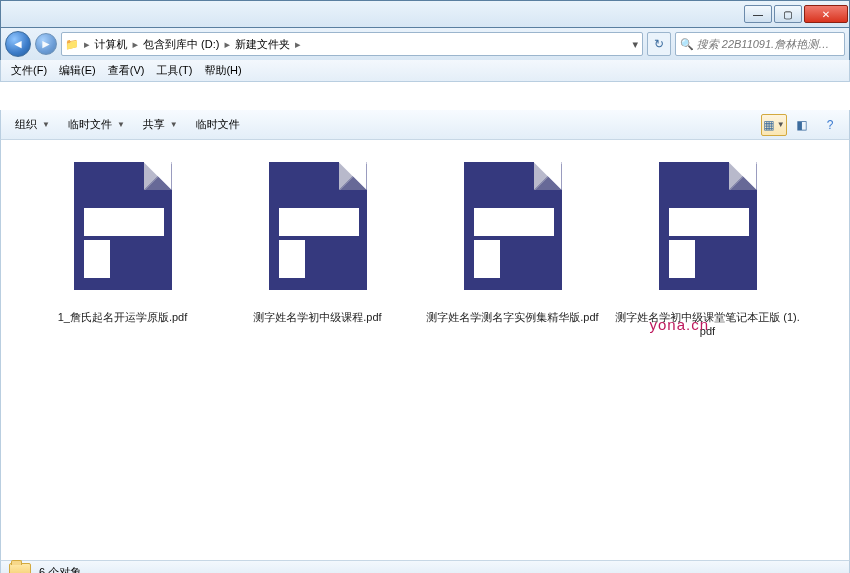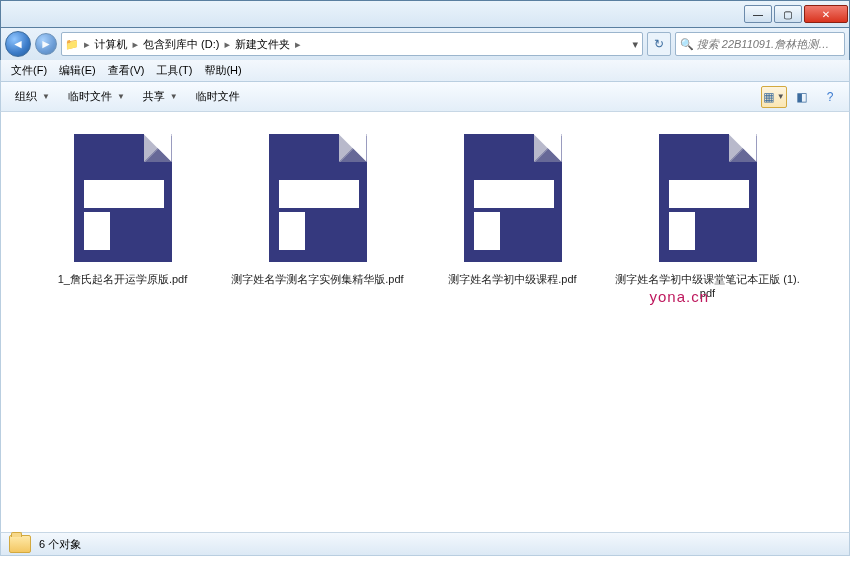--- a/index.html
+++ b/index.html
@@ -23,33 +23,33 @@
 .refresh-btn { width:24px; height:24px; border:1px solid #9bb5cd; background:#eaf3fb; display:flex; align-items:center; justify-content:center; cursor:pointer; font-size:12px; color:#3c6c9e; border-radius:2px;}
 .search-box { width:170px; height:24px; border:1px solid #9bb5cd; background:#fff; display:flex; align-items:center; padding:0 4px; font-size:11px; color:#777; border-radius:2px;}
 .search-box .sicon { margin-right:3px; color:#5a7fa0; }
 .search-box span.txt { flex:1; white-space:nowrap; overflow:hidden; text-overflow:ellipsis; font-style:italic; }
 
 
 .menubar { height:22px; background:linear-gradient(#f3f8fd,#e4eef8); border:1px solid #b9cee0; border-top:none; display:flex; align-items:center; font-size:11px; padding:0 4px; }
 .menubar .mitem { padding:2px 6px; cursor:pointer; }
 
 
-.toolbar { height:30px; background:linear-gradient(#f7fbff,#e3eef8); border-left:1px solid #b9cee0; border-right:1px solid #b9cee0; border-bottom:1px solid #c7d7e5; display:flex; align-items:center; font-size:11px; padding:0 6px; gap:2px; }
+.toolbar { height:30px; background:linear-gradient(#f7fbff,#e3eef8); border-left:1px solid #b9cee0; border-right:1px solid #b9cee0; border-bottom:1px solid #c7d7e5; display:flex; align-items:center; font-size:11px; padding:0 6px; gap:2px;margin-top:28px; }
 .tbtn { padding:3px 8px; cursor:pointer; display:flex; align-items:center; gap:3px; border-radius:2px; }
 .tdd { font-size:8px; color:#555; margin-left:2px; }
 .toolbar .spacer { flex:1; }
 .view-btn { width:26px; height:22px; border:1px solid transparent; display:flex; align-items:center; justify-content:center; cursor:pointer; font-size:12px; color:#3c6c9e; }
 .view-btn.sel { background:linear-gradient(#fdf4de,#fae6b3); border:1px solid #d3a93f; border-radius:2px; }
 
 
 .content { height: 420px; border-left:1px solid #b9cee0; border-right:1px solid #b9cee0; background:#fff; overflow:auto; position:relative; }
 .file-grid { display:flex; flex-wrap:wrap; padding:8px 0 8px 24px; gap: 0; }
 .file-item { width:195px; height:200px; display:flex; flex-direction:column; align-items:center; padding-top:6px; }
 .file-icon { width:110px; height:140px; position:relative; }
-.file-label { font-size:11px; text-align:center; margin-top:6px; color:#222; padding:0 4px; line-height:1.3; word-break:break-all; }
+.file-label { font-size:11px; text-align:center; margin-top:16px; color:#222; padding:0 4px; line-height:1.3; word-break:break-all; }
 
 
 .pdf-body { position:absolute; inset: 8px 6px 4px 6px; background:#35397e; }
 .pdf-fold { position:absolute; top:8px; right:6px; width:28px; height:28px; background:linear-gradient(135deg, #fff 0 49%, #8a8db5 50% 52%, #35397e 53% 100%); }
 .pdf-fold::before { content:""; position:absolute; top:0; right:0; width:28px; height:28px; background:#fff; clip-path: polygon(0 0, 100% 0, 100% 100%); }
 .pdf-fold::after { content:""; position:absolute; top:0; left:0; width:28px; height:28px; background:#888ba8; clip-path: polygon(0 0, 100% 100%, 0 100%); opacity:0.6; }
 .pdf-bar-h { position:absolute; left:16px; right:14px; top:54px; height:28px; background:#fff; }
 .pdf-bar-v { position:absolute; left:16px; top:86px; width:26px; height:38px; background:#fff; }
 
 .watermark { position:absolute; right:140px; top:176px; font-size:15px; color:#be185d; letter-spacing:1px; pointer-events:none; }
@@ -136,31 +136,31 @@
       <div class="file-label">1_詹氏起名开运学原版.pdf</div>
     </div>
 
     <div class="file-item">
       <div class="file-icon">
         <div class="pdf-body"></div>
           <div class="pdf-fold"></div>
           <div class="pdf-bar-h"></div>
           <div class="pdf-bar-v"></div>
       </div>
-      <div class="file-label">测字姓名学测名字实例集精华版.pdf</div>
+      <div class="file-label">测字姓名学初中级课程.pdf</div>
     </div>
 
     <div class="file-item">
       <div class="file-icon">
         <div class="pdf-body"></div>
           <div class="pdf-fold"></div>
           <div class="pdf-bar-h"></div>
           <div class="pdf-bar-v"></div>
       </div>
-      <div class="file-label">测字姓名学初中级课程.pdf</div>
+      <div class="file-label">测字姓名学测名字实例集精华版.pdf</div>
     </div>
 
     <div class="file-item">
       <div class="file-icon">
         <div class="pdf-body"></div>
           <div class="pdf-fold"></div>
           <div class="pdf-bar-h"></div>
           <div class="pdf-bar-v"></div>
       </div>
       <div class="file-label">测字姓名学初中级课堂笔记本正版 (1).pdf</div>

